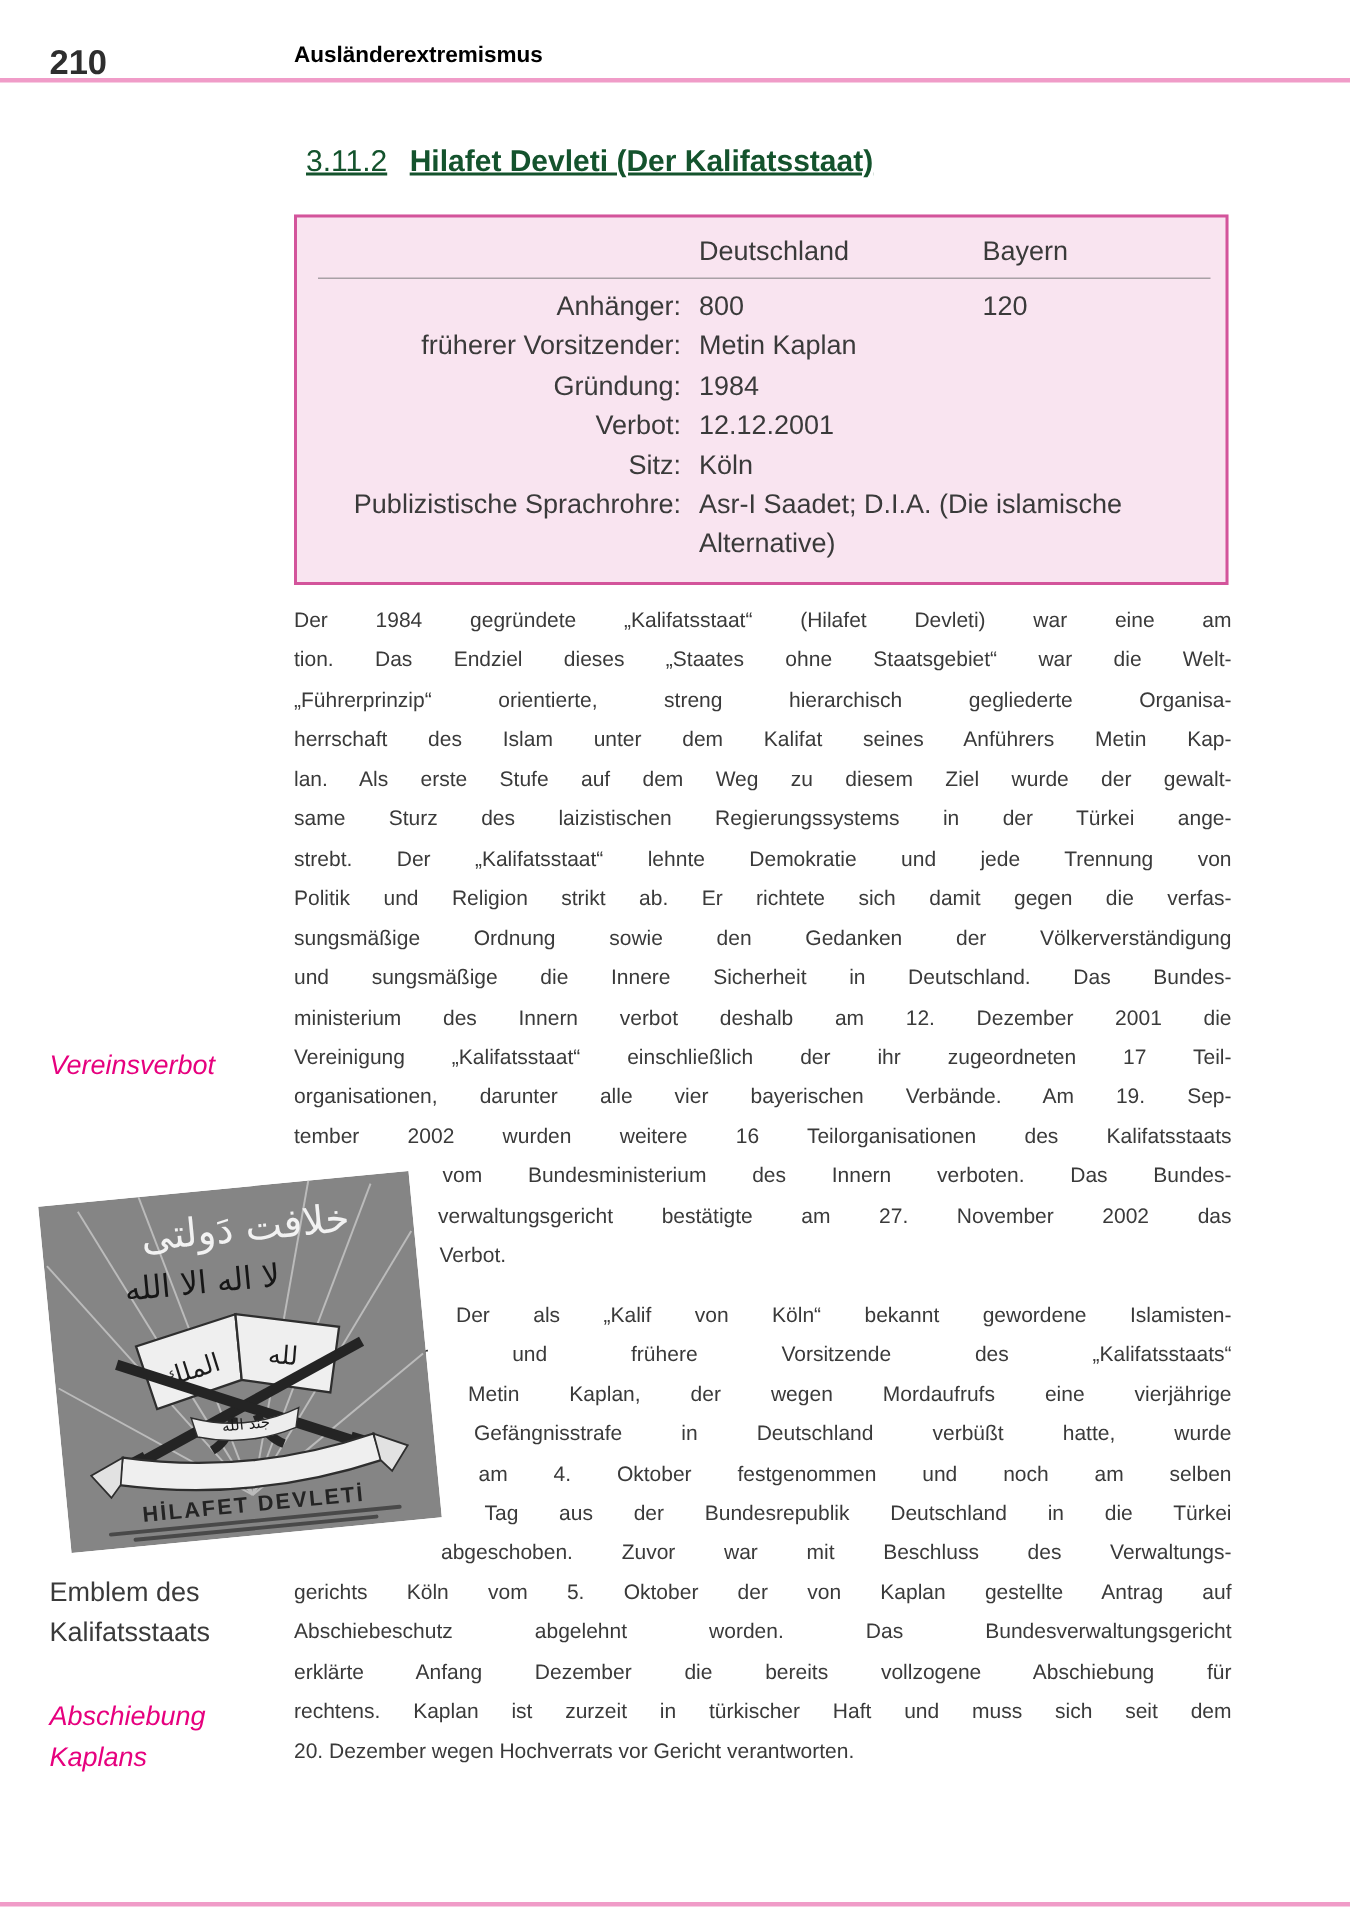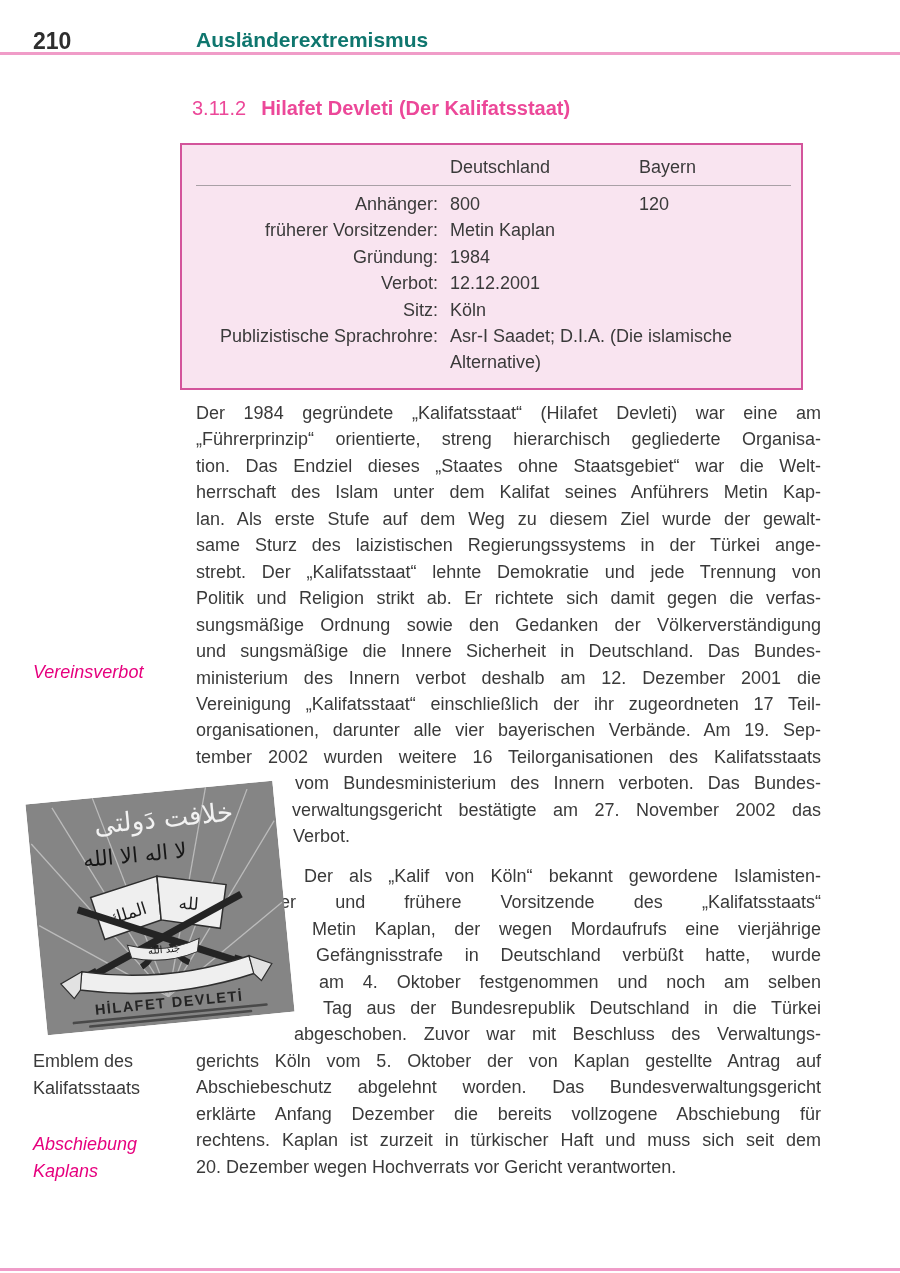--- a/index.html
+++ b/index.html
@@ -5,53 +5,53 @@
   html,body{margin:0;padding:0;}
   body{
     width:900px;height:1273px;background:#ffffff;
     font-family:"Liberation Sans", sans-serif;color:#3a3a3a;
     -webkit-font-smoothing:antialiased;
   }
   .page{position:relative;width:900px;height:1273px;background:#fff;overflow:hidden;}
 
   
   .page-number{position:absolute;left:33px;top:28px;font-size:23px;font-weight:bold;color:#2e2e2e;}
-  .chapter-title{position:absolute;left:196px;top:28px;font-size:21px;font-weight:bold;color:#0f766e;}
+  .chapter-title{position:absolute;left:196px;top:28px;font-size:15px;font-weight:bold;color:#000000;}
   .rule-top{position:absolute;left:0;top:52px;width:900px;height:3px;background:#f09cc8;}
   .rule-bottom{position:absolute;left:0;top:1268px;width:900px;height:3px;background:#f09cc8;}
 
   
-  .section-heading{position:absolute;left:192px;top:97px;font-size:20px;color:#ec4899;white-space:nowrap;}
+  .section-heading{position:absolute;left:204px;top:97px;font-size:20px;color:#14532d;white-space:nowrap;text-decoration:underline;}
   .section-number{font-weight:normal;margin-right:15px;}
   .section-title{font-weight:bold;}
 
   
   .infobox{
-    position:absolute;left:180px;top:143px;width:623px;box-sizing:border-box;
+    position:absolute;left:196px;top:143px;width:623px;box-sizing:border-box;
     background:#f9e4f0;border:2px solid #d3549b;font-size:18px;color:#3a3a3a;
     padding:9px 0 12px 0;
   }
   .infobox-head{display:grid;grid-template-columns:268px 189px 1fr;line-height:26px;padding-bottom:5px;}
   .infobox-head .h-d{grid-column:2;}
   .infobox-sep{border-top:1.5px solid #a9a0a6;margin:0 10px 5px 14px;}
   .infobox-row{display:grid;grid-template-columns:268px 189px 1fr;line-height:26.4px;}
   .cell-label{text-align:right;padding-right:12px;}
   .cell-d{padding-right:8px;}
   .cell-d.wide{grid-column:2 / 4;}
   .cell-b:empty{display:none;}
 
   
   .margin-note{position:absolute;left:33px;width:148px;font-size:18px;line-height:26.5px;}
   .margin-note.pink{color:#e6007e;font-style:italic;}
-  #note-vereinsverbot{top:659px;}
+  #note-vereinsverbot{top:697px;}
   #note-emblem{top:1048px;color:#3a3a3a;}
   #note-abschiebung{top:1131px;}
 
   
-  .bodytext{position:absolute;left:196px;top:400px;width:625px;font-size:18px;line-height:26.45px;color:#3a3a3a;}
+  .bodytext{position:absolute;left:196px;top:400px;width:625px;font-size:14px;line-height:26.45px;color:#3a3a3a;}
   .linegroup .line{text-align:justify;text-align-last:justify;}
   .linegroup.para-end > .line:last-child{text-align-last:left;}
   .linegroup.gap{margin-top:13px;}
 
   
   .emblem{
     position:absolute;left:36px;top:792px;width:248px;height:232px;
     transform:rotate(-5.5deg);transform-origin:50% 50%;
   }
   .emblem svg{display:block;}
@@ -112,22 +112,22 @@
   </div>
 
   <div id="note-vereinsverbot" class="margin-note pink">Vereinsverbot</div>
   <div id="note-abschiebung" class="margin-note pink">Abschiebung Kaplans</div>
   <div id="note-emblem" class="margin-note">Emblem des Kalifatsstaats</div>
 
   <div class="bodytext">
     <div class="linegroup">
 
     <div class="line">Der 1984 gegründete „Kalifatsstaat“ (Hilafet Devleti) war eine am</div>
+        <div class="line">tion. Das Endziel dieses „Staates ohne Staatsgebiet“ war die Welt-</div>
         <div class="line">„Führerprinzip“ orientierte, streng hierarchisch gegliederte Organisa-</div>
-        <div class="line">tion. Das Endziel dieses „Staates ohne Staatsgebiet“ war die Welt-</div>
         <div class="line">herrschaft des Islam unter dem Kalifat seines Anführers Metin Kap-</div>
         <div class="line">lan. Als erste Stufe auf dem Weg zu diesem Ziel wurde der gewalt-</div>
         <div class="line">same Sturz des laizistischen Regierungssystems in der Türkei ange-</div>
         <div class="line">strebt. Der „Kalifatsstaat“ lehnte Demokratie und jede Trennung von</div>
         <div class="line">Politik und Religion strikt ab. Er richtete sich damit gegen die verfas-</div>
         <div class="line">sungsmäßige Ordnung sowie den Gedanken der Völkerverständigung</div>
         <div class="line">und sungsmäßige die Innere Sicherheit in Deutschland. Das Bundes-</div>
         <div class="line">ministerium des Innern verbot deshalb am 12. Dezember 2001 die</div>
         <div class="line">Vereinigung „Kalifatsstaat“ einschließlich der ihr zugeordneten 17 Teil-</div>
         <div class="line">organisationen, darunter alle vier bayerischen Verbände. Am 19. Sep-</div>

